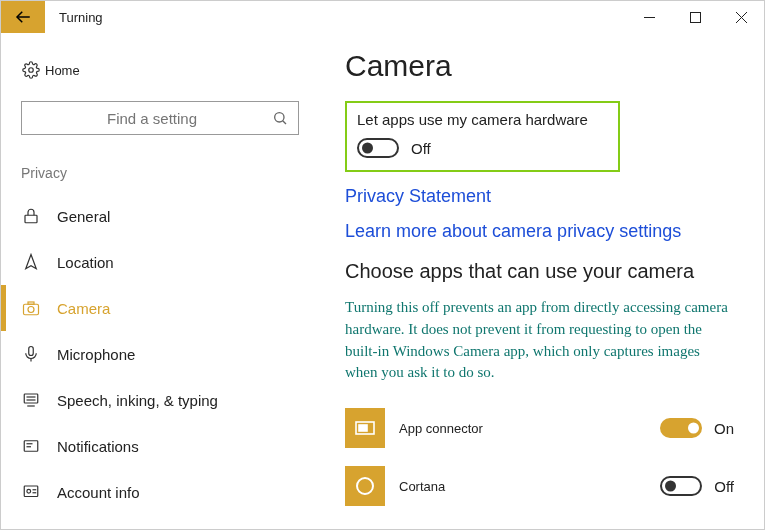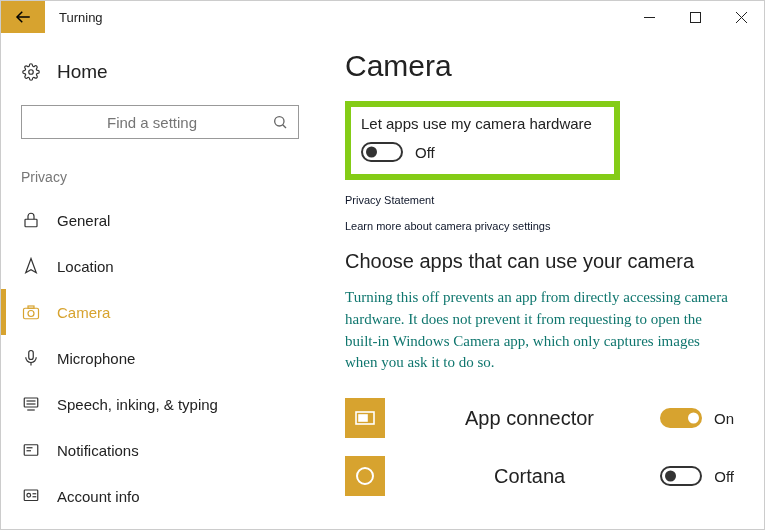--- a/index.html
+++ b/index.html
@@ -6,46 +6,46 @@
   body { font-family: "Segoe UI", Arial, sans-serif; font-size: 14px; color: #222; background: #fff; width: 765px; height: 530px; overflow: hidden; border: 1px solid #ccc; position: relative; }
   .titlebar { display: flex; align-items: center; height: 32px; }
   .back-btn { width: 44px; height: 32px; background: #d7a32f; display: flex; align-items: center; justify-content: center; color: #000; }
   .title { margin-left: 14px; font-size: 13px; color: #222; }
   .win-controls { margin-left: auto; display: flex; }
   .win-btn { width: 46px; height: 32px; display: flex; align-items: center; justify-content: center; color: #222; }
   .content { display: flex; height: calc(100% - 32px); }
   .sidebar { width: 330px; padding: 20px 0 0 10px; }
   .home-row { display: flex; align-items: center; padding: 8px 10px; margin-bottom: 14px; }
   .home-row .icon { width: 20px; display: flex; justify-content: center; }
-  .home-row .lbl { margin-left: 16px; font-size: 19px; }
+  .home-row .lbl { margin-left: 4px; font-size: 13px; }
   .searchbox { margin: 0 32px 0 10px; height: 34px; border: 1px solid #999; display: flex; align-items: center; padding: 0 10px; }
   .searchbox input { border: none; outline: none; flex: 1; font-size: 15px; color: #555; font-family: inherit; background: transparent; text-align: center; }
   .section-label { color: #777; font-size: 14px; padding: 30px 10px 12px 10px; }
   .navitem { display: flex; align-items: center; height: 46px; padding: 0 10px; position: relative; }
   .navitem .icon { width: 20px; display: flex; justify-content: center; color: #333; }
   .navitem .lbl { margin-left: 16px; font-size: 15px; }
   .navitem.selected .icon, .navitem.selected .lbl { color: #d7a32f; }
   .navitem.selected::before { content: ""; position: absolute; left: -10px; top: 0; bottom: 0; width: 5px; background: #d7a32f; }
   .main { flex: 1; padding: 16px 30px 0 14px; overflow: hidden; }
   h1.page-title { font-weight: 300; font-size: 30px; margin-bottom: 18px; }
-  .highlight-box { border: 6px solid #84cc16; padding: 8px 2px 12px 10px; margin-bottom: 14px; width: 275px; }
+  .highlight-box { border: 2px solid #84cc16; padding: 8px 2px 12px 10px; margin-bottom: 14px; width: 275px; }
   .setting-label { font-size: 15px; margin-bottom: 10px; }
   .toggle-row { display: flex; align-items: center; }
   .toggle { width: 42px; height: 20px; border-radius: 10px; position: relative; }
   .toggle.off { border: 2px solid #333; background: #fff; }
   .toggle.off .knob { width: 11px; height: 11px; border-radius: 50%; background: #333; position: absolute; left: 3px; top: 50%; transform: translateY(-50%); }
   .toggle.on { background: #d7a32f; }
   .toggle.on .knob { width: 11px; height: 11px; border-radius: 50%; background: #fff; position: absolute; right: 3px; top: 50%; transform: translateY(-50%); }
   .toggle-text { margin-left: 12px; font-size: 15px; }
-  .link { color: #0f172a; font-size: 11px; display: block; margin-bottom: 14px; }
+  .link { color: #1d4ed8; font-size: 18px; display: block; margin-bottom: 14px; }
   h2.subhead { font-weight: 400; font-size: 20px; margin: 18px 0 14px 0; }
   .desc { font-size: 15px; color: #0f766e; line-height: 1.45; margin-bottom: 20px; max-width: 390px; font-family: Liberation Serif, serif; }
   .app-row { display: flex; align-items: center; height: 48px; margin-bottom: 10px; }
   .app-icon { width: 40px; height: 40px; background: #d7a32f; display: flex; align-items: center; justify-content: center; }
-  .app-name { margin-left: 14px; font-size: 20px; flex: 1; text-align: center; }
+  .app-name { margin-left: 14px; font-size: 13px; flex: 1; }
   svg { display: block; }
 </style>
 </head>
 <body>
 
 <div class="titlebar">
   <div class="back-btn">
     <svg width="18" height="18" viewBox="0 0 24 24" fill="none" stroke="#000" stroke-width="2">
         <line x1="21" y1="12" x2="4" y2="12"></line>
         <polyline points="11 5 4 12 11 19"></polyline>

